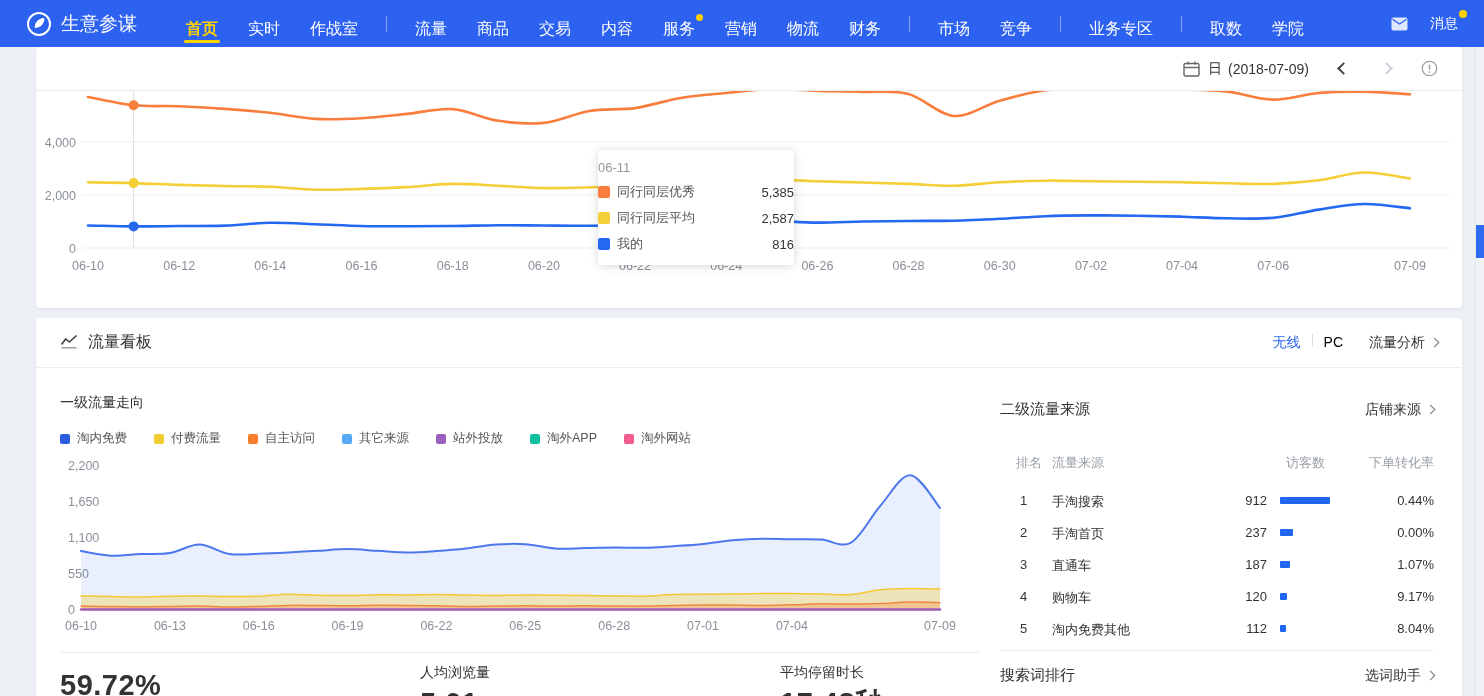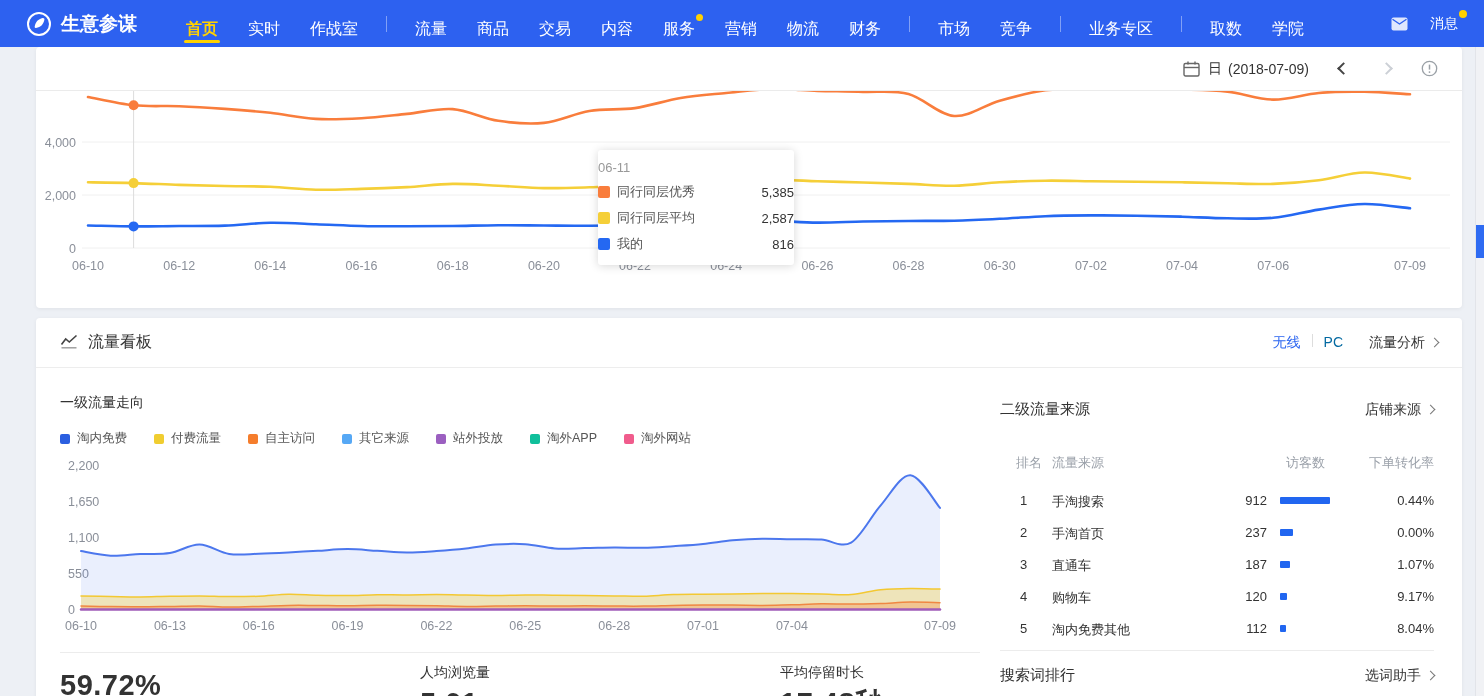--- a/index.html
+++ b/index.html
@@ -2,21 +2,21 @@
 <html><head>
 <meta charset="utf-8">
 <style>
   *{margin:0;padding:0;box-sizing:border-box}
   html,body{width:1484px;height:696px;overflow:hidden}
   body{position:relative;background:#edf0f5;font-family:"Liberation Sans","DejaVu Sans",sans-serif;color:#333}
   svg text{font-family:"Liberation Sans","DejaVu Sans",sans-serif}
 
   
   .nav{position:absolute;left:0;top:0;width:1484px;height:47px;background:#2d61f0;display:flex;align-items:center;padding:0 26px;color:#fff;z-index:10}
-  .brand{display:flex;align-items:center;gap:9px;font-size:19px;font-weight:bold;margin-right:34px;cursor:pointer;white-space:nowrap}
+  .brand{display:flex;align-items:center;gap:9px;font-size:19px;font-weight:normal;margin-right:34px;cursor:pointer;white-space:nowrap}
   .nav-menu{display:flex;align-items:center;flex:1;min-width:0}
   .nav-item{font-size:16px;margin:0 15px;height:38px;line-height:47px;position:relative;cursor:pointer;white-space:nowrap}
   .nav-item.active{color:#ffd100;font-weight:bold}
   .nav-item.active::after{content:"";position:absolute;left:-2px;right:-2px;bottom:0;height:3px;background:#ffd100;border-radius:2px}
   .ndot{position:absolute;top:9px;right:-8px;width:7px;height:7px;border-radius:50%;background:#ffd100}
   .nav-divider{width:1px;height:16px;background:rgba(255,255,255,.4);margin:0 13px;flex:none}
   .nav-msg{margin-left:auto;display:flex;align-items:center;gap:22px;font-size:14px;position:relative;cursor:pointer;white-space:nowrap}
   .msg-dot{position:absolute;top:-5px;right:-9px;width:8px;height:8px;border-radius:50%;background:#ffd100}
 
   
@@ -46,21 +46,21 @@
   .tt-sq{width:12px;height:12px;border-radius:2px;flex:none}
   .tt-name{color:#555}
   .tt-val{margin-left:auto;color:#333}
 
   
   .sec-head{height:50px;display:flex;align-items:center;padding:0 24px;border-bottom:1px solid #ededed}
   .sec-title{font-size:16px;color:#333;margin-left:10px}
   .sec-right{margin-left:auto;display:flex;align-items:flex-start;font-size:14px}
   .wl{color:#2b65f0;cursor:pointer}
   .vbar{width:1px;height:13px;background:#ddd;margin:0 11px}
-  .pc{color:#0369a1;cursor:pointer}
+  .pc{color:#000000;cursor:pointer}
   .ana{margin-left:26px;color:#333;cursor:pointer;display:inline-flex;align-items:center}
   .chev-link{display:inline-block;width:7px;height:7px;border-top:1.5px solid #777;border-right:1.5px solid #777;transform:rotate(45deg);margin-left:6px}
   .subtitle{position:absolute;left:24px;top:76px;font-size:14px;color:#333}
   .legend{position:absolute;left:24px;top:112px;display:flex;align-items:center}
   .lg-item{display:inline-flex;align-items:center;margin-right:27px;cursor:pointer}
   .lg-sq{width:10px;height:10px;border-radius:2px;margin-right:7px;flex:none}
   .lg-label{font-size:12.5px;color:#555}
   .area{position:absolute;left:24px;top:140px;display:block}
   .stats-divider{position:absolute;left:24px;top:334px;width:920px;border-top:1px solid #ececec}
   .stats{position:absolute;left:24px;top:346px;display:flex}

